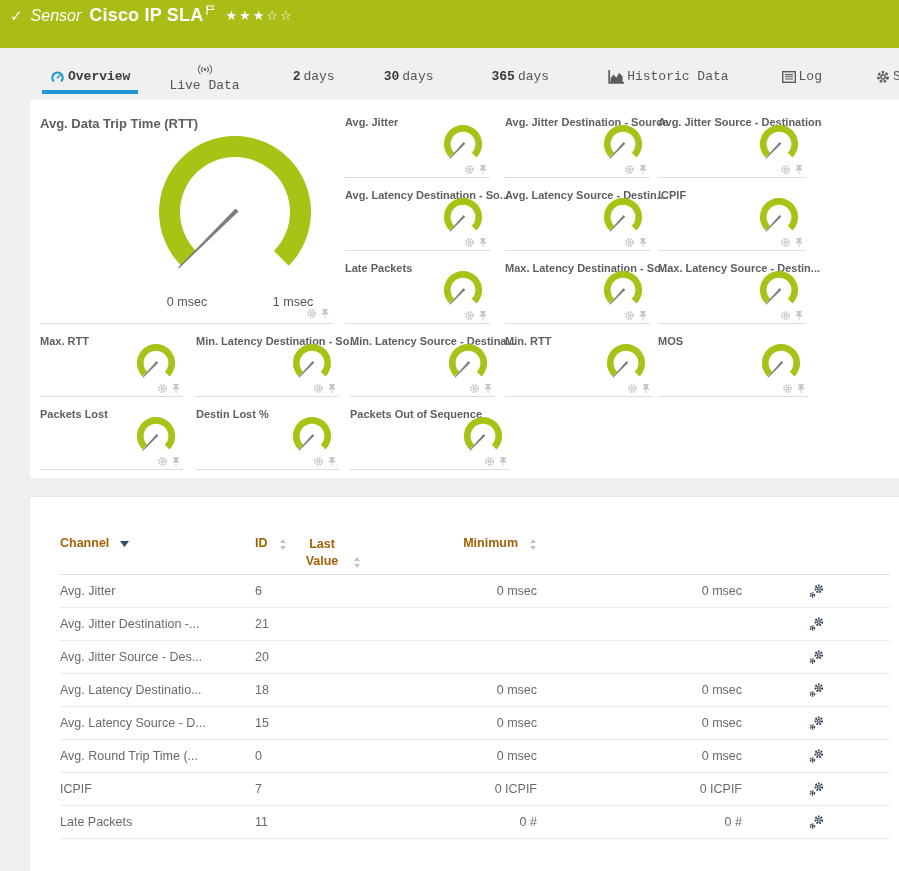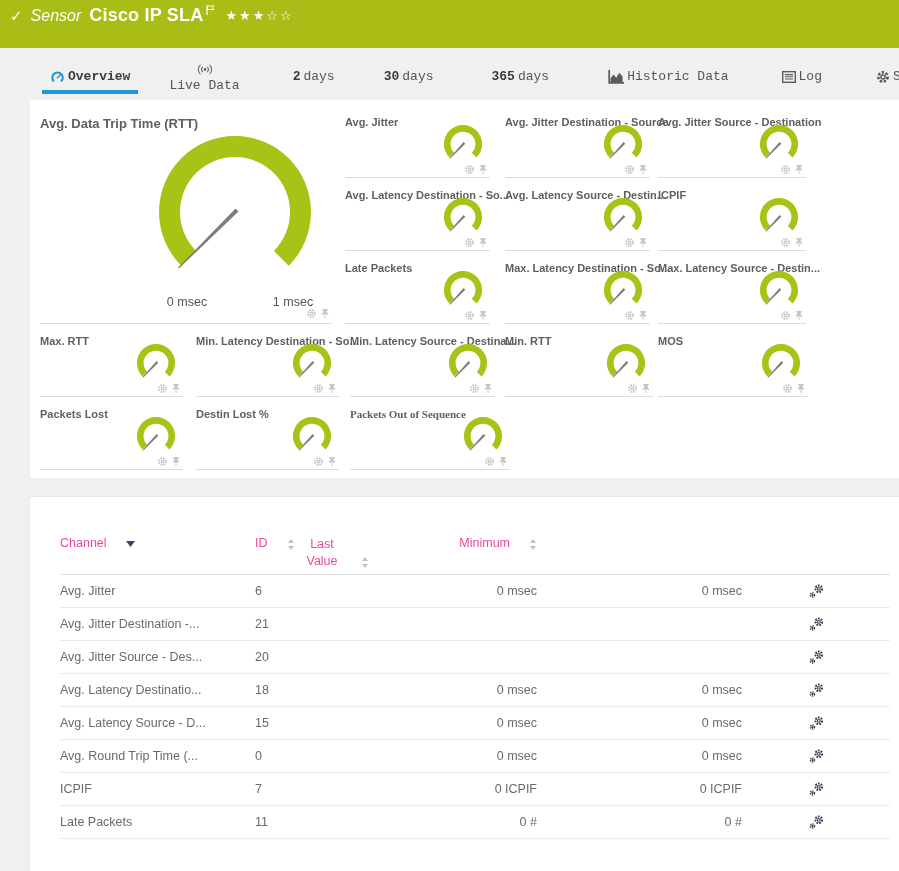--- a/index.html
+++ b/index.html
@@ -37,21 +37,21 @@
   .gsvg{position:absolute;right:4px;top:12px;}
   .gicons{position:absolute;right:2px;bottom:2px;display:flex;gap:3px;align-items:flex-end;}
   .bigblock{position:absolute;left:10px;top:12px;width:292px;height:212px;border-bottom:1px solid #dcdcdc;}
   .bigblock .gtitle{font-size:13px;}
   .bigsvg{position:absolute;left:110px;top:18px;}
   .axlab{position:absolute;top:183px;width:62px;text-align:center;font-size:12.5px;color:#555;}
   .bigblock .gicons{right:2px;bottom:4px;}
 
   
   .thead{display:flex;align-items:flex-start;height:48px;border-bottom:1px solid #e0e0e0;width:830px;}
-  .th{font-size:12.5px;font-weight:normal;color:#ec4899;padding-top:9px;display:flex;align-items:flex-start;gap:19px;cursor:pointer;}
+  .th{font-size:12.5px;font-weight:bold;color:#a16207;padding-top:9px;display:flex;align-items:flex-start;gap:11px;cursor:pointer;}
   .trow{display:flex;align-items:center;height:33px;border-bottom:1px solid #ebebeb;width:830px;}
   .td{font-size:12.5px;color:#6a6a6a;white-space:nowrap;overflow:hidden;}
   .c-channel{width:195px;}
   .c-id{width:45px;}
   .c-last{width:90px;justify-content:flex-start;text-align:center;}
   .c-min{width:195px;justify-content:flex-end;text-align:right;padding-right:48px;}
   .c-max{width:195px;justify-content:flex-end;text-align:right;padding-right:38px;}
   .c-act{width:80px;padding-left:28px;display:flex;align-items:center;}
   .th.c-last span{display:inline-block;width:44px;line-height:1.35;}
   .sorticon{position:relative;top:3px;}
@@ -508,21 +508,21 @@
             </svg>
           </span>
           <span style="display:inline-flex">
             <svg width="10" height="11" viewBox="0 0 10 11">
               <path d="M2.3 1 H7.7 V2.6 H6.7 V4.4 L8.3 5.5 V6.5 H1.7 V5.5 L3.3 4.4 V2.6 H2.3 Z" fill="#c6c6c6"></path>
               <rect x="4.55" y="6.6" width="0.9" height="3.6" fill="#c6c6c6"></rect>
             </svg>
           </span>
         </span>
       </div>
-      <div class="gcell" style="left: 320px; top: 304px; width: 160px; font-family: Liberation Serif, serif;">
+      <div class="gcell" style="left: 320px; top: 304px; width: 160px;">
         <div class="gtitle">Packets Out of Sequence</div>
         <span class="gsvg"><svg width="46" height="42" viewBox="0 0 48 44">
             <path d="M9.86 35.14 A20 20 0 1 1 38.14 35.14 L33.19 30.19 A13 13 0 1 0 14.81 30.19 Z" fill="#a9c216"></path>
             <polygon points="24.6,18.9 26.4,20.7 10.5,36.3 9.9,35.7" fill="#7d7d7d"></polygon>
           </svg></span>
         <span class="gicons">
           <span style="display:inline-flex">
             <svg width="11" height="11" viewBox="0 0 12 12">
               <circle cx="6" cy="6" r="3.8" fill="none" stroke="#c6c6c6" stroke-width="2" stroke-dasharray="1.8 1.2"></circle>
               <circle cx="6" cy="6" r="2.1" fill="#c6c6c6"></circle>

